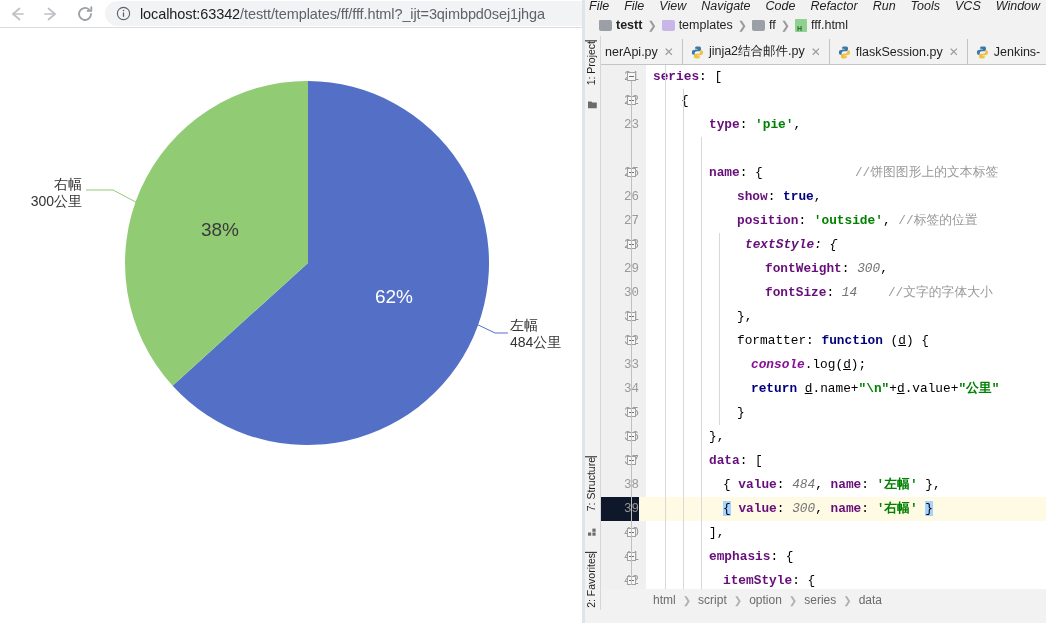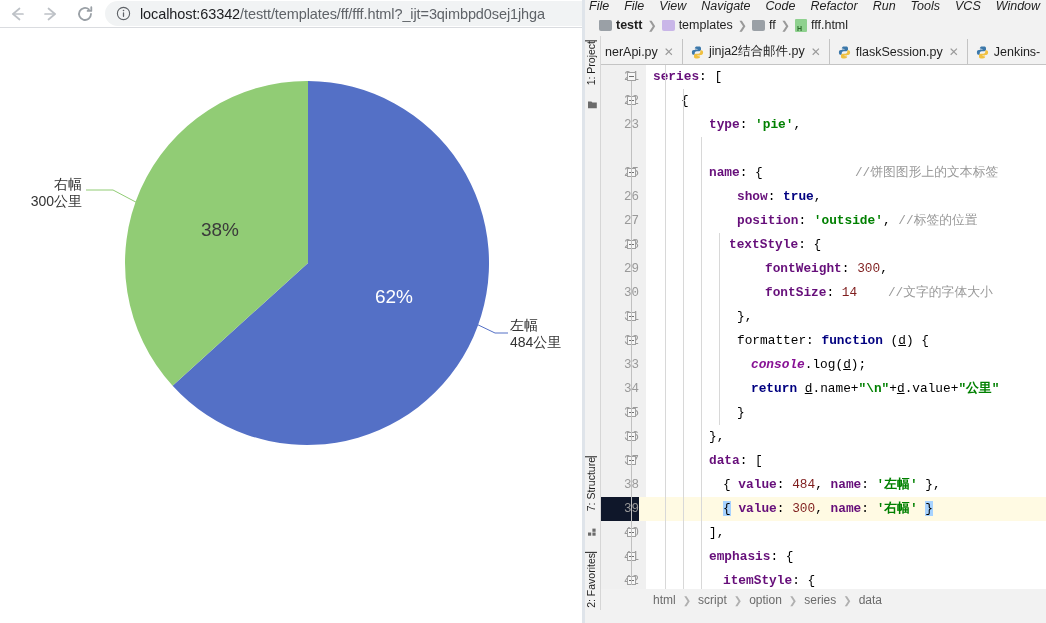--- a/index.html
+++ b/index.html
@@ -124,21 +124,21 @@
     position:absolute;left:0;top:0;width:38px;height:24px;line-height:24px;
     text-align:right;font-size:12.5px;color:#999999;
     font-family:"Liberation Mono","DejaVu Sans Mono",monospace;
   }
   .ctext2{
     position:absolute;top:0;height:24px;line-height:24px;white-space:pre;
     font-family:"Liberation Mono","DejaVu Sans Mono",monospace;font-size:12.8px;
   }
   .k{color:#660e7a;font-weight:bold;}   
   .str{color:#008000;font-weight:bold;} 
-  .num{color:#7f1d1d;}                  
+  .num{color:#737373;font-style:italic;}                  
   .kw{color:#000080;font-weight:bold;}  
   .cm{color:#9a9a9a;}                   
   .pl{color:#000000;}                   
   .var{color:#000000;text-decoration:underline;}
   .cons{color:#871094;font-style:italic;font-weight:bold;}
   .sel{background:#a6d2ff;}
 
   .fold{
     position:absolute;left:26px;width:9px;height:9px;border:1px solid #a0a0a0;
     background:#f7f7f7;box-sizing:border-box;
@@ -337,21 +337,21 @@
             <span class="lno">26</span>
             <span class="ctext2" style="left: 136px;"><span class="k">show</span><span class="pl">: </span><span class="kw">true</span><span class="pl">,</span></span>
           </div>
           <div class="cline" style="top: 144px;">
             <span class="lno">27</span>
             <span class="ctext2" style="left: 136px;"><span class="k">position</span><span class="pl">: </span><span class="str">'outside'</span><span class="pl">, </span><span class="cm">//标签的位置</span></span>
           </div>
           <div class="cline" style="top: 168px;">
             <span class="lno">28</span>
             <span class="fold" style="top: 7px;"></span>
-            <span class="ctext2" style="left: 128px;"><span class="k">textStyle</span><span class="pl">: {</span></span>
+            <span class="ctext2" style="left: 144px; font-style: italic;"><span class="k">textStyle</span><span class="pl">: {</span></span>
           </div>
           <div class="cline" style="top: 192px;">
             <span class="lno">29</span>
             <span class="ctext2" style="left: 164px;"><span class="k">fontWeight</span><span class="pl">: </span><span class="num">300</span><span class="pl">,</span></span>
           </div>
           <div class="cline" style="top: 216px;">
             <span class="lno">30</span>
             <span class="ctext2" style="left: 164px;"><span class="k">fontSize</span><span class="pl">: </span><span class="num">14</span>    <span class="cm">//文字的字体大小</span></span>
           </div>
           <div class="cline" style="top: 240px;">

